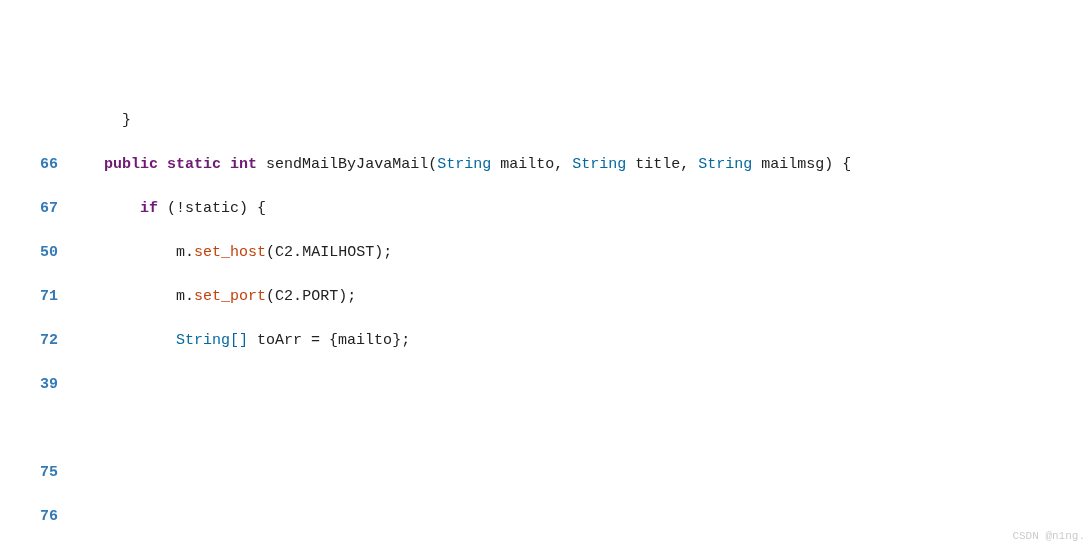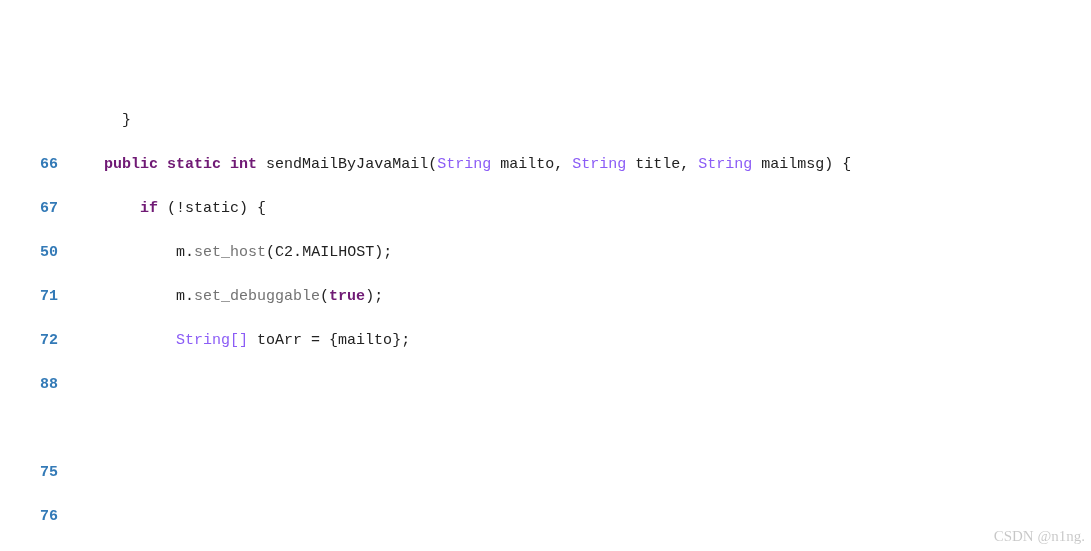--- a/index.html
+++ b/index.html
@@ -26,47 +26,47 @@
     user-select: none;
     flex-shrink: 0;
   }
   .gutter .ln { display:block; height:22px;font-weight:bold; }
   .code {
     flex: 1;
     color: #222;
   }
   .code .line { display:block; height:22px; }
   .kw { color: #701a75; font-weight: bold; }
-  .type { color: #8b5cf6; }
-  .mtd { color: #737373; font-family: Liberation Mono, monospace; }
+  .type { color: #0369a1; }
+  .mtd { color: #c2410c; font-family: Liberation Mono, monospace; }
   .punc { color: #222; }
   .hl { background: #cfe3ff; border-radius:2px; }
   .watermark {
     position: absolute;
     right: 6px;
     bottom: 4px;
-    font-family: Liberation Serif, serif;
-    font-size: 15px;
+    font-family: Liberation Mono, monospace;
+    font-size: 11px;
     color: rgba(0,0,0,0.22);
   }
 </style>
 </head>
 <body>
 
 
 
 <div class="code-container">
   <div class="gutter">
 <span class="ln"></span>
 <span class="ln">66</span>
 <span class="ln">67</span>
 <span class="ln">50</span>
 <span class="ln">71</span>
 <span class="ln">72</span>
-<span class="ln">88</span>
+<span class="ln">39</span>
 <span class="ln"></span>
 <span class="ln">75</span>
 <span class="ln">76</span>
 <span class="ln">77</span>
 
 
 
 
 
 
@@ -75,21 +75,21 @@
 
 
 
 
   </div>
   <div class="code">
 <span class="line">      <span class="punc">}</span></span>
 <span class="line">    <span class="kw">public</span> <span class="kw">static</span> <span class="kw">int</span> <span>sendMailByJavaMail</span><span class="punc">(</span><span class="type">String</span> <span>mailto</span><span class="punc">, </span><span class="type">String</span> <span>title</span><span class="punc">, </span><span class="type">String</span> <span>mailmsg</span><span class="punc">) {</span></span>
 <span class="line">        <span class="kw">if</span> <span class="punc">(</span><span class="punc">!</span><span>static</span><span class="punc">) {</span></span>
 <span class="line">            <span>m</span><span class="punc">.</span><span class="mtd">set_host</span><span class="punc">(</span><span>C2</span><span class="punc">.</span><span>MAILHOST</span><span class="punc">)</span><span class="punc">;</span></span>
-<span class="line">            <span>m</span><span class="punc">.</span><span class="mtd">set_debuggable</span><span class="punc">(</span><span class="kw">true</span><span class="punc">)</span><span class="punc">;</span></span>
+<span class="line">            <span>m</span><span class="punc">.</span><span class="mtd">set_port</span><span class="punc">(</span><span>C2</span><span class="punc">.</span><span>PORT</span><span class="punc">)</span><span class="punc">;</span></span>
 <span class="line">            <span class="type">String[]</span> <span>toArr</span><span class="punc"> = </span><span class="punc">{</span><span>mailto</span><span class="punc">}</span><span class="punc">;</span></span>
 <span class="line">            </span>
 
 
 
 
 
 
 
 

